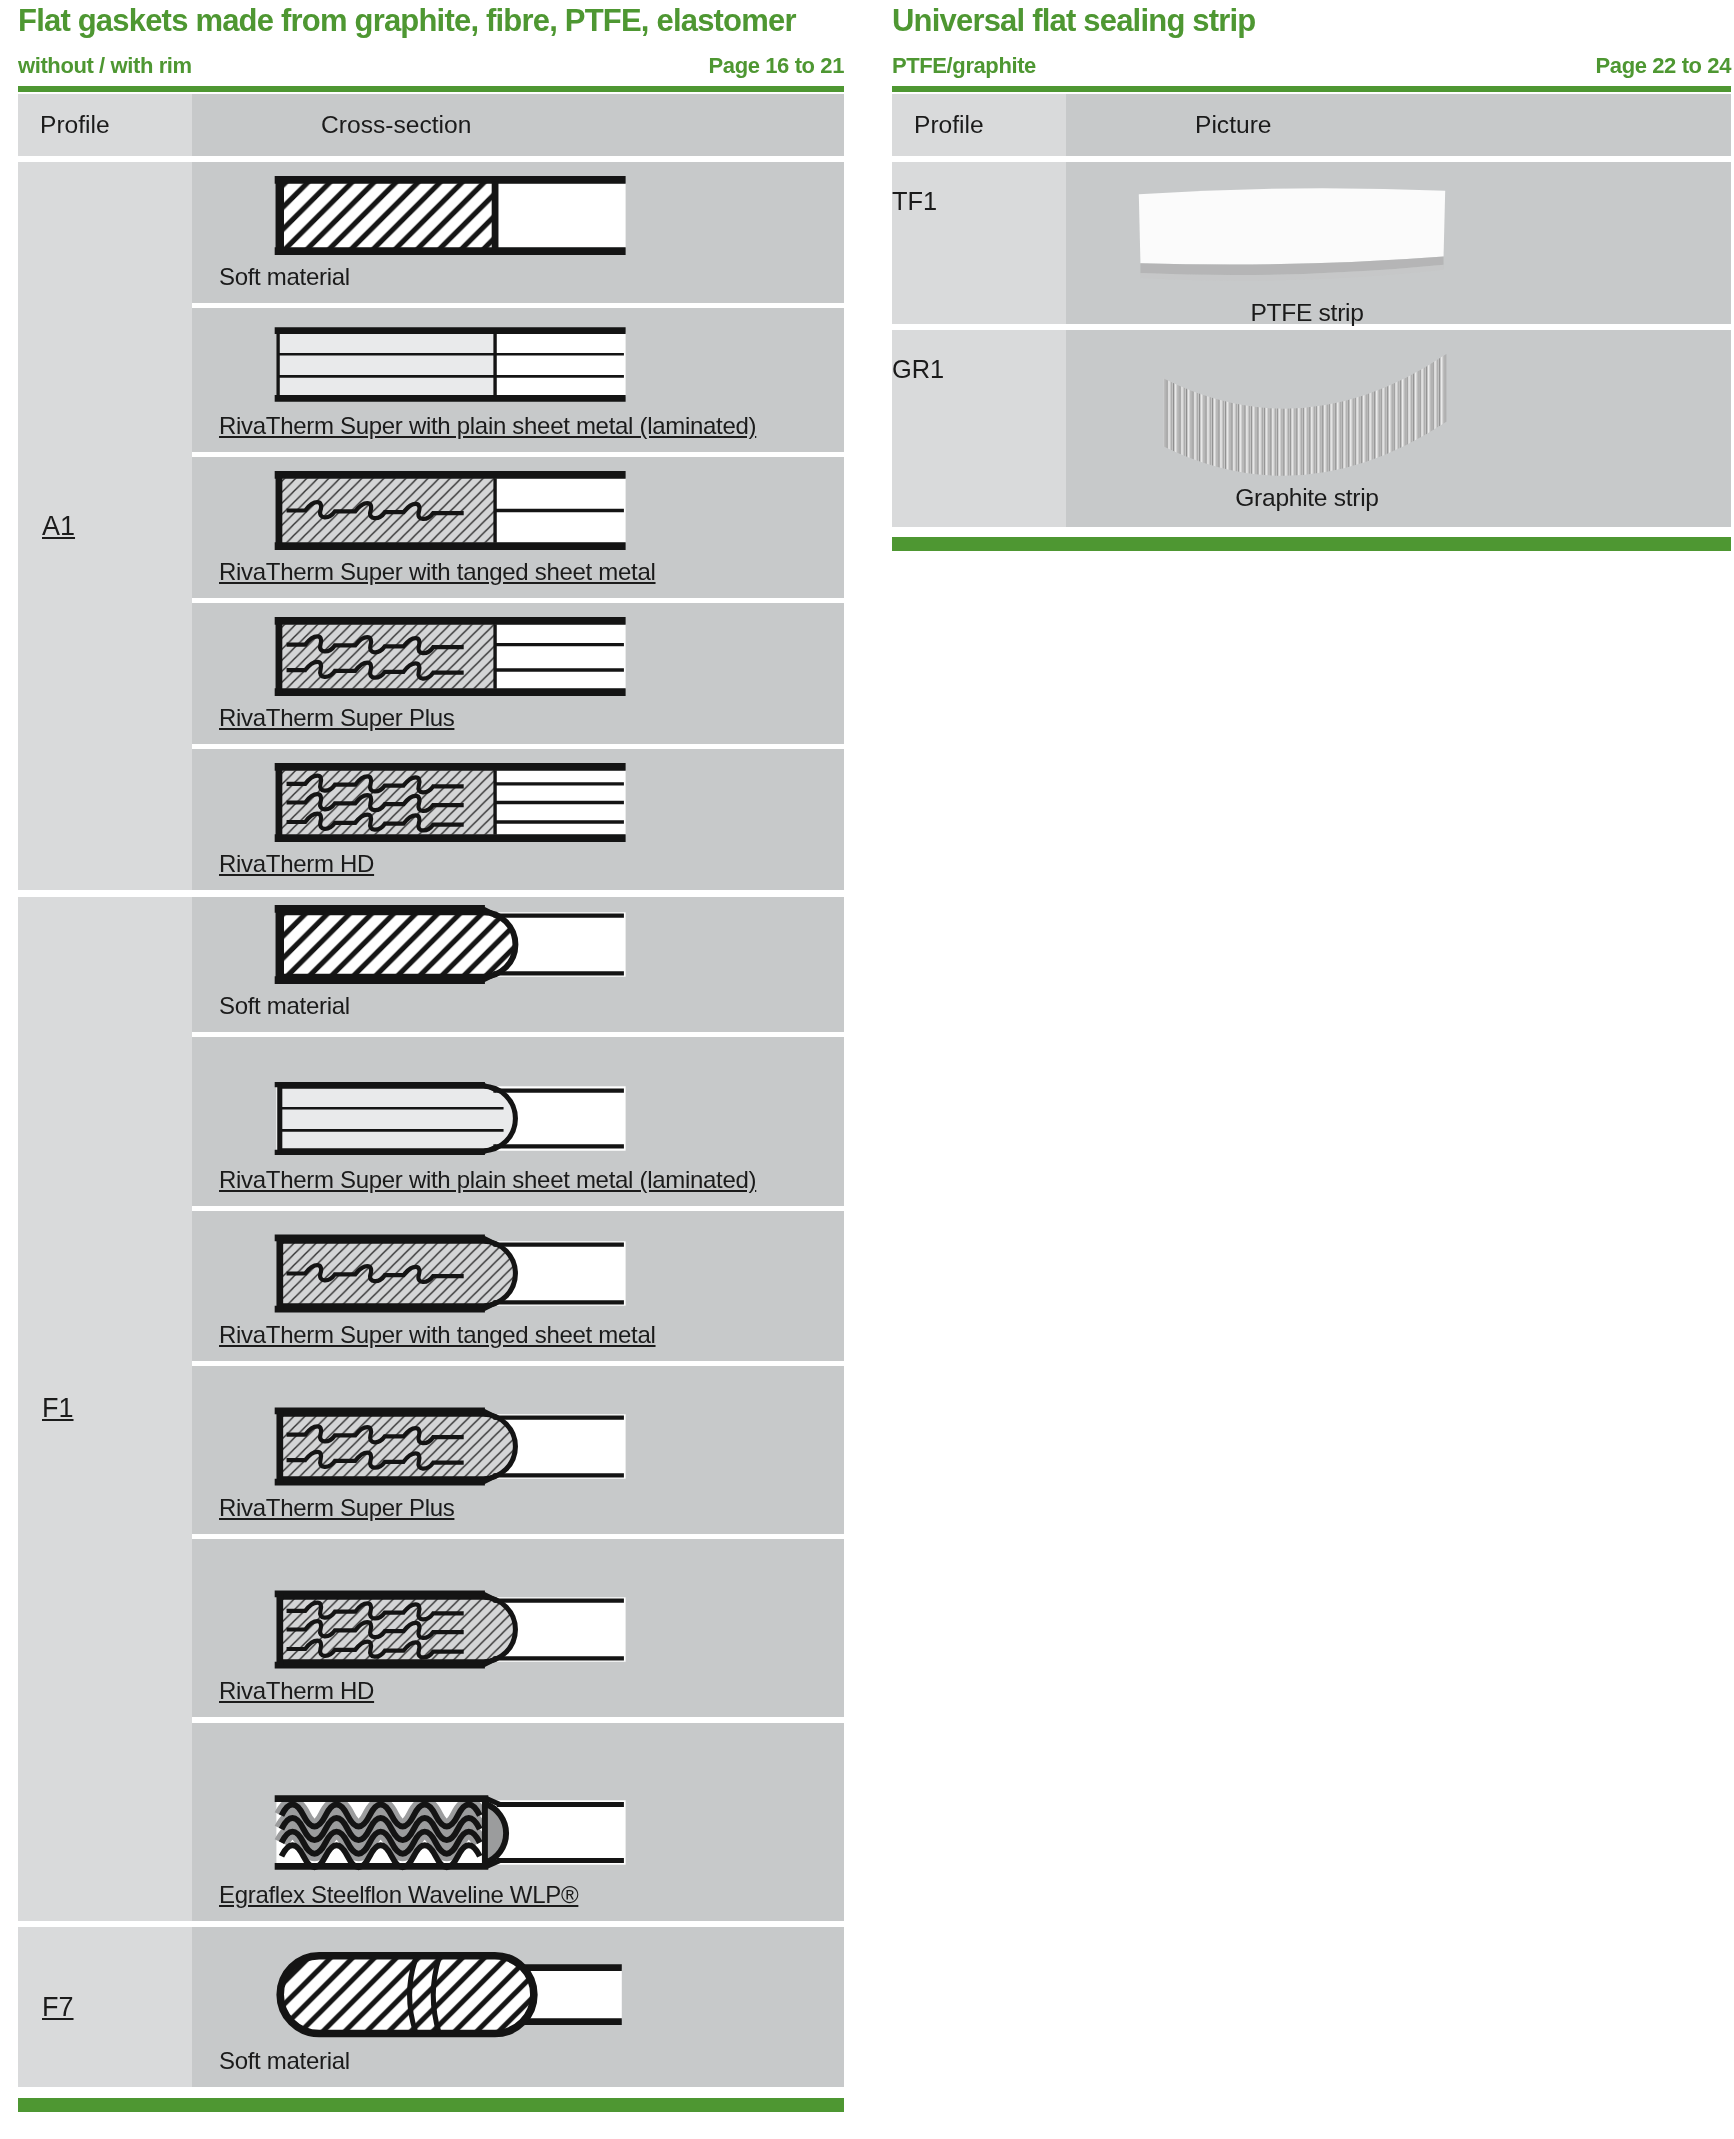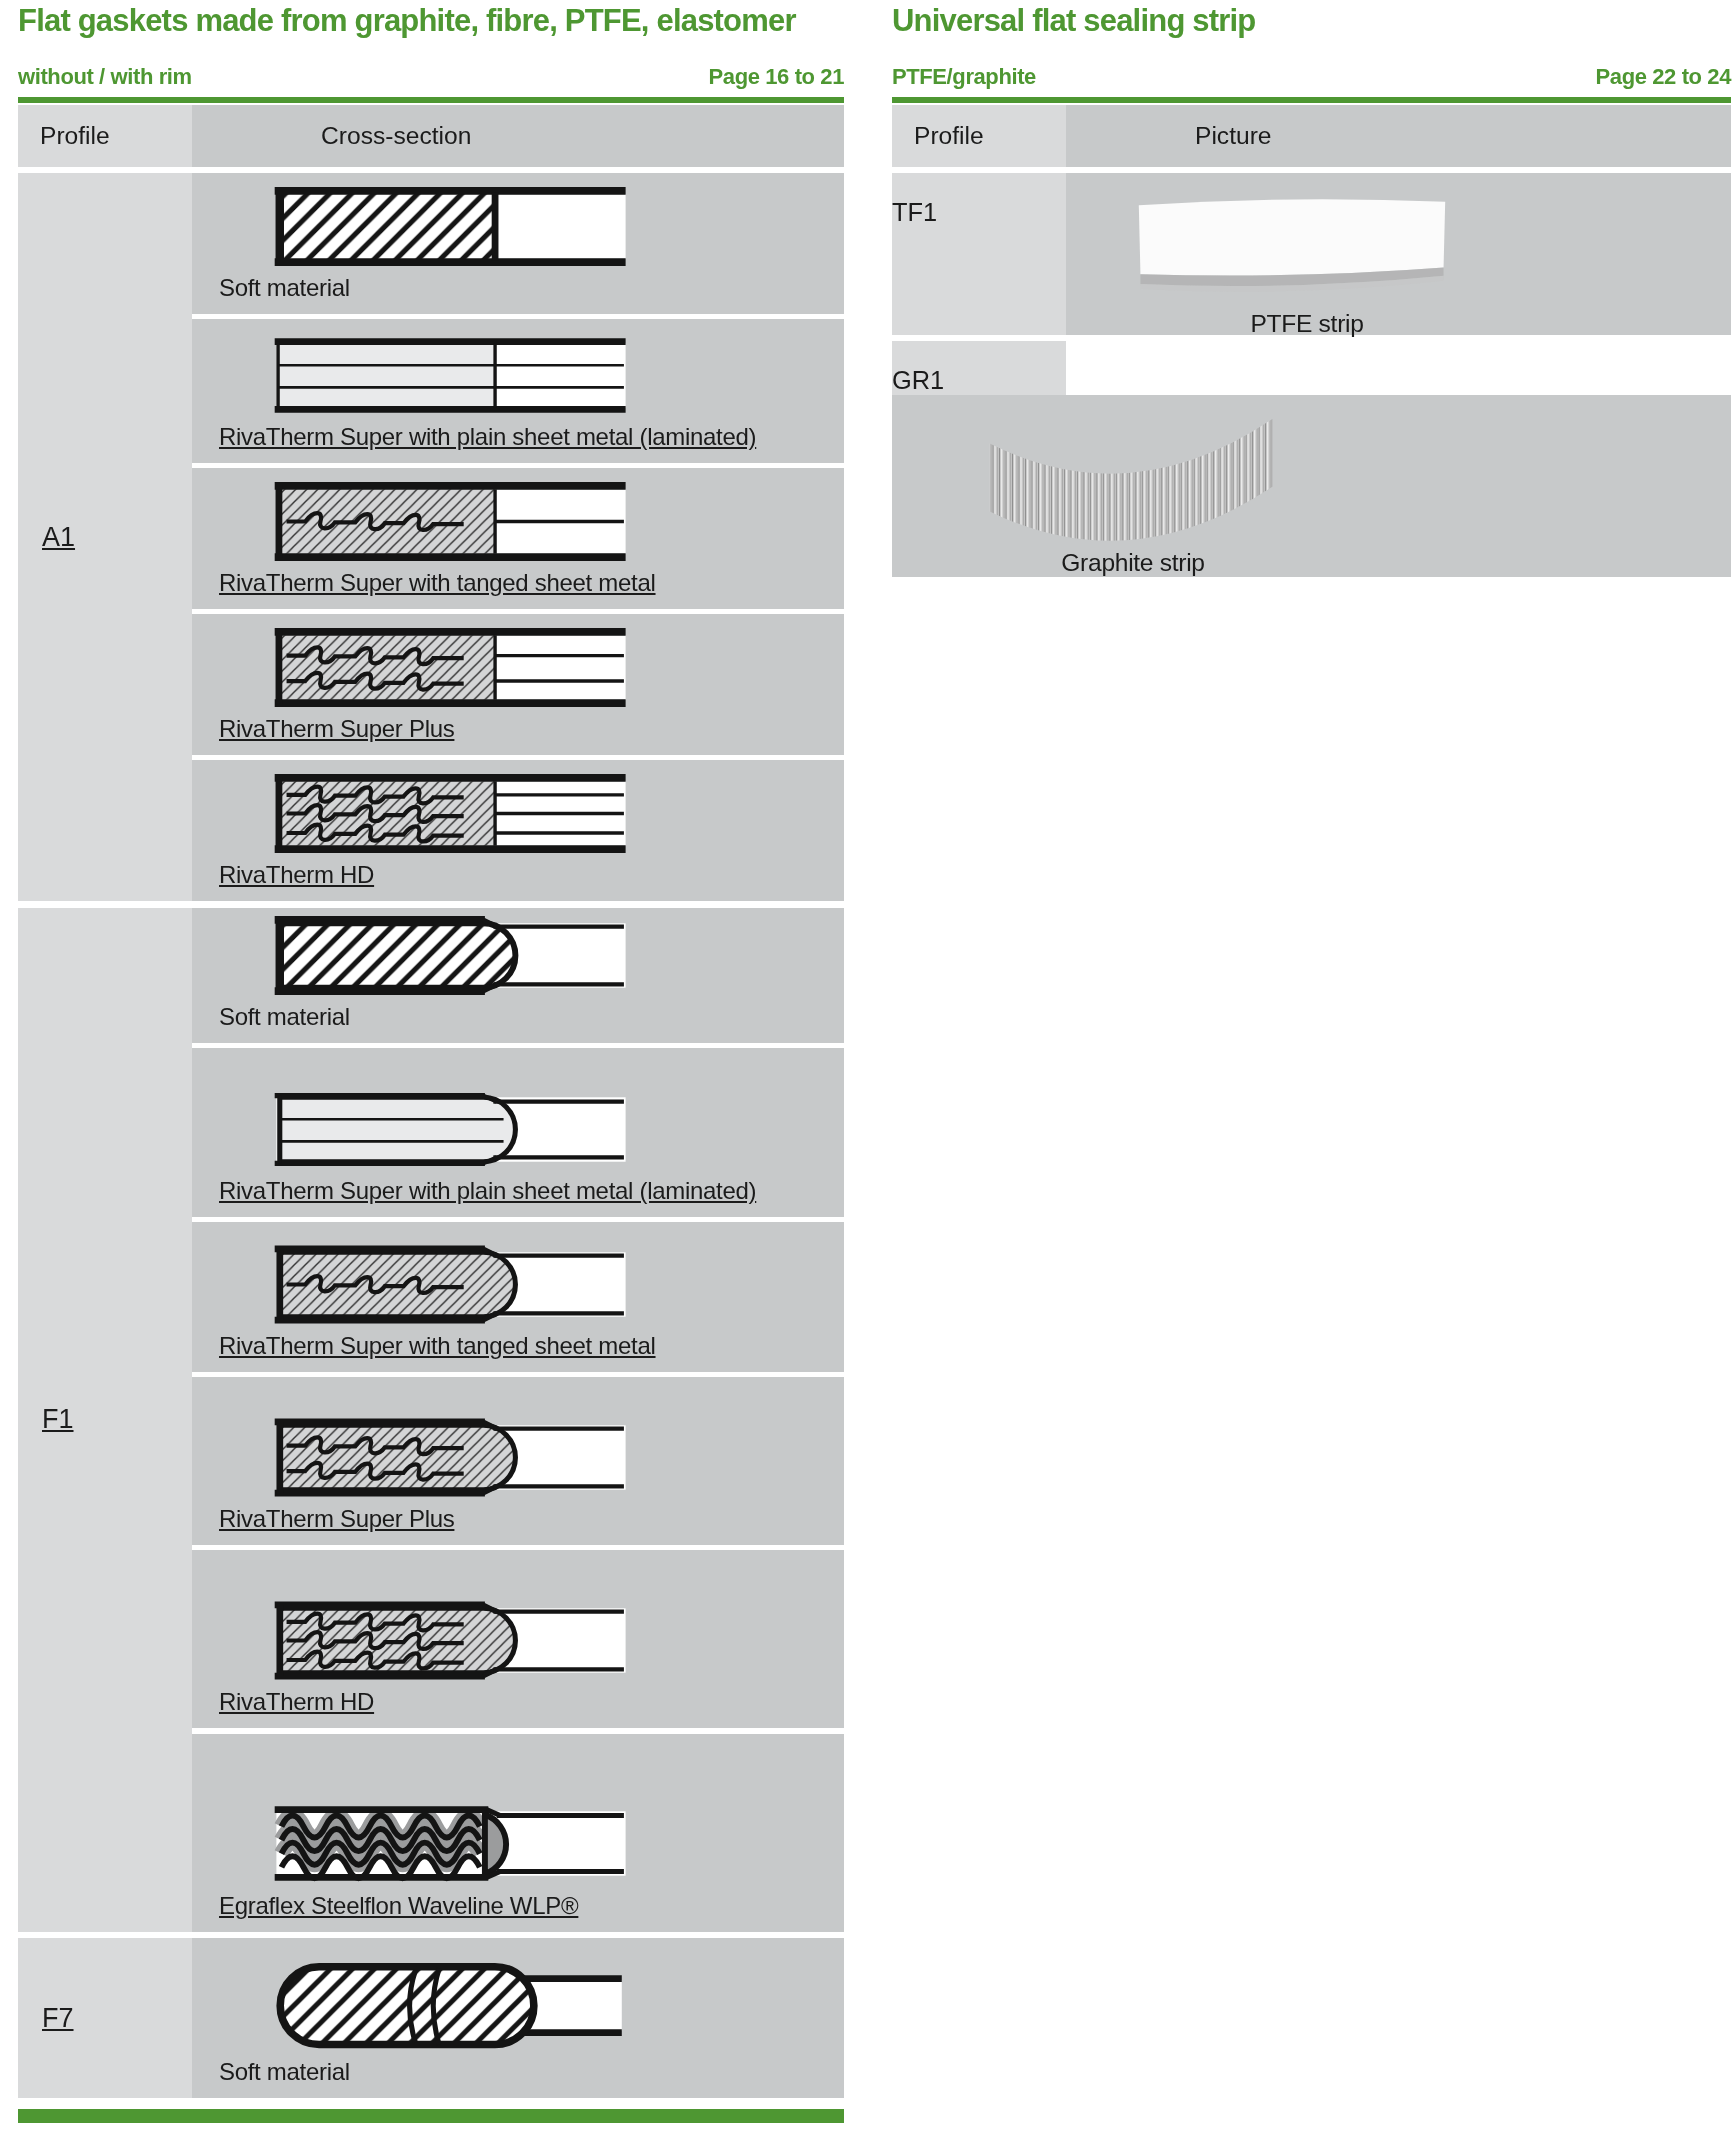--- a/index.html
+++ b/index.html
@@ -3,41 +3,41 @@
 <meta charset="utf-8">
 <style>
   :root{ --green:#4e9732; --pcol:#d9dadb; --ccol:#c7c9ca; --ink:#1b1b1b; }
   html,body{margin:0;padding:0;background:#fff;}
   .page{position:relative;width:1735px;height:2139px;background:#fff;overflow:hidden;
         font-family:"Liberation Sans","DejaVu Sans",sans-serif;color:var(--ink);}
   .panel{position:absolute;top:5.1px;}
   .panel-left{left:18px;width:826px;}
   .panel-right{left:892px;width:839px;}
   .title{font-size:31px;font-weight:bold;color:var(--green);letter-spacing:-0.8px;line-height:1.05;white-space:nowrap;}
-  .subrow{display:flex;justify-content:space-between;align-items:center;margin-top:26px;
+  .subrow{display:flex;justify-content:space-between;align-items:center;margin-top:15px;
           font-size:22px;font-weight:bold;color:var(--green);letter-spacing:-0.4px;}
   .rule{height:6px;background:var(--green);margin-top:7.6px;}
   .thead{display:flex;height:62px;margin-top:1.7px;margin-bottom:6px;}
   .pcol{width:174px;flex-shrink:0;background:var(--pcol);box-sizing:border-box;}
   .thead .pcol{display:flex;align-items:center;padding-left:22px;font-size:24.6px;}
   .ccol{flex:1;background:var(--ccol);box-sizing:border-box;}
   .thead .ccol{display:flex;align-items:center;padding-left:129px;font-size:24.6px;}
   .group{display:flex;margin-bottom:6.8px;}
   .group .pcol{display:flex;align-items:center;padding-left:24px;font-size:27px;text-decoration:underline;}
   .rows{flex:1;display:flex;flex-direction:column;min-width:0;}
   .cell{background:var(--ccol);display:flex;flex-direction:column;justify-content:flex-end;flex-shrink:0;}
   .cell + .cell{margin-top:5.1px;text-decoration:underline;}
   .h166{height:141px}.h170{height:144px}.h159{height:135px}.h199{height:169px}
   .h177{height:150px}.h198{height:168px}.h210{height:178px}.h234{height:198px}.h189{height:160px}
   .draw{margin-left:81px;line-height:0;}
   .cap{margin:5.1px 0 12px 27px;font-size:24px;letter-spacing:-0.3px;white-space:nowrap;}
   .bar{height:13.6px;background:var(--green);margin-top:11px;}
   .prow{display:flex;flex-shrink:0;}
   .prow .pcol{display:flex;align-items:flex-start;padding-top:25.4px;font-size:25.4px;}
-  .prow + .prow{margin-top:6px;flex-direction:column;}
+  .prow + .prow{margin-top:6px;}
   .h191{height:162px}.h233{height:197px}
   .pic{flex:1;background:var(--ccol);display:flex;flex-direction:column;min-width:0;}
   .imgbox{margin:18.6px 0 0 63px;line-height:0;}
   .piclabel{width:356px;margin-left:63px;margin-top:3.4px;text-align:center;font-size:24.6px;letter-spacing:-0.3px;}
 </style>
 </head>
 <body>
 
 <svg width="0" height="0" style="position:absolute" aria-hidden="true">
   <defs>

